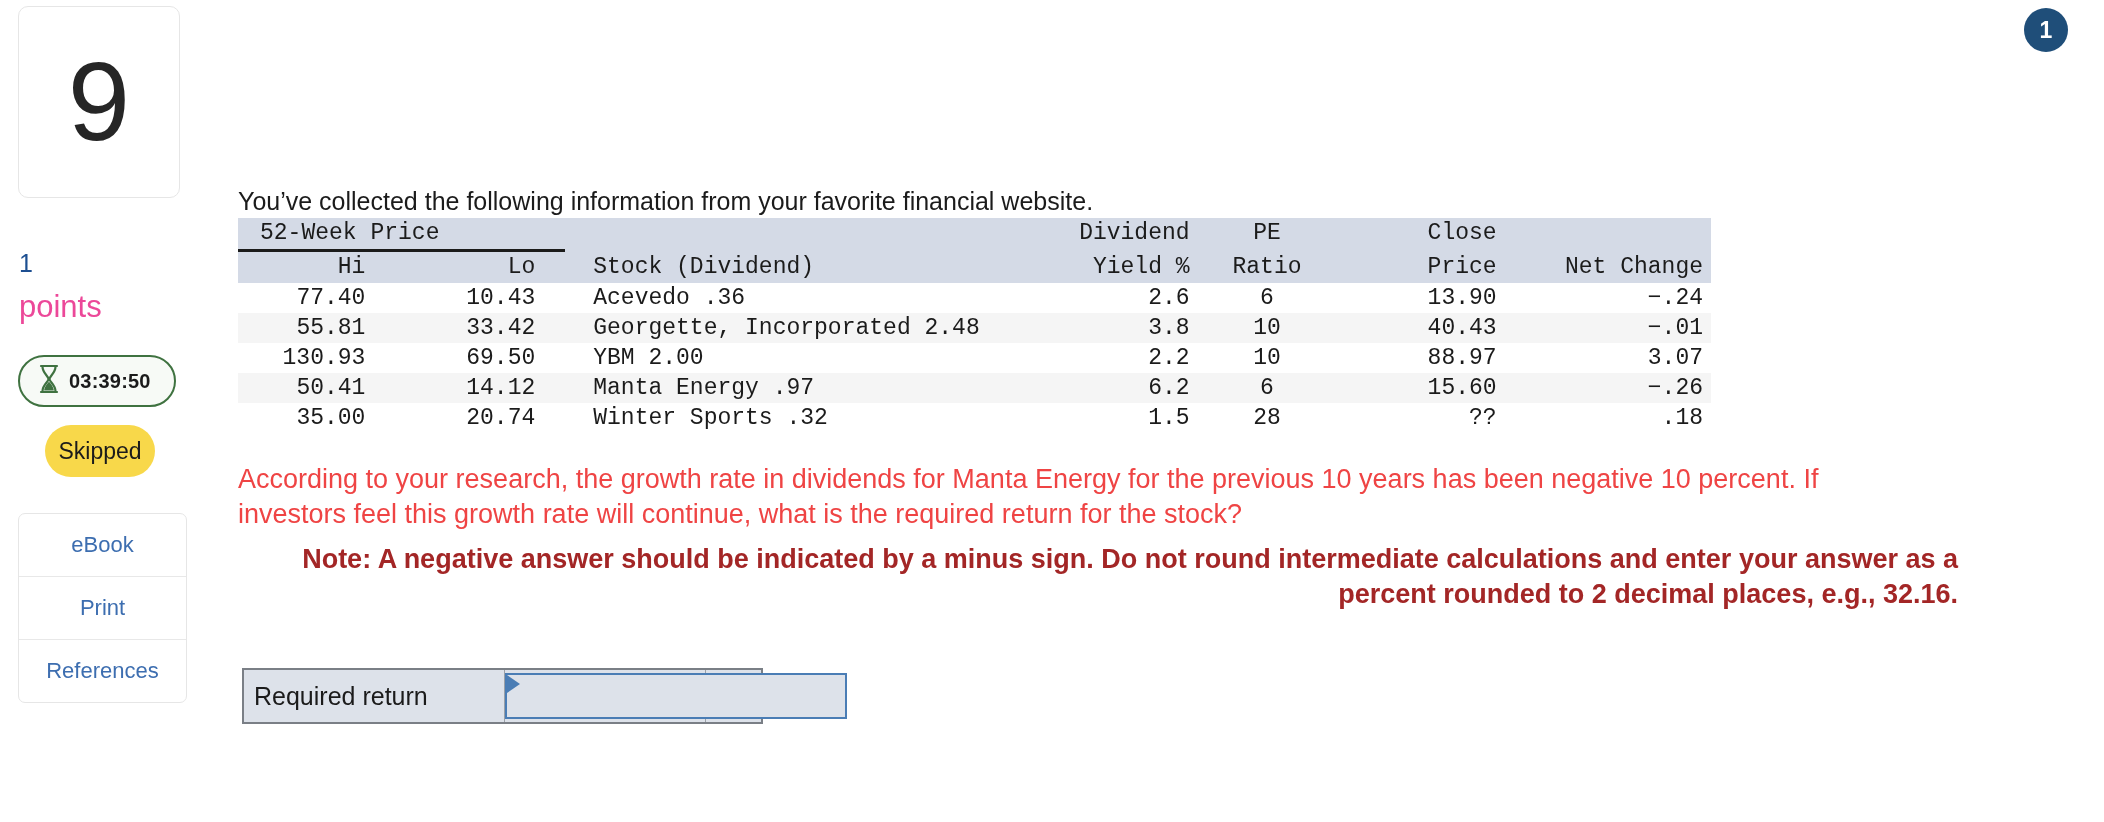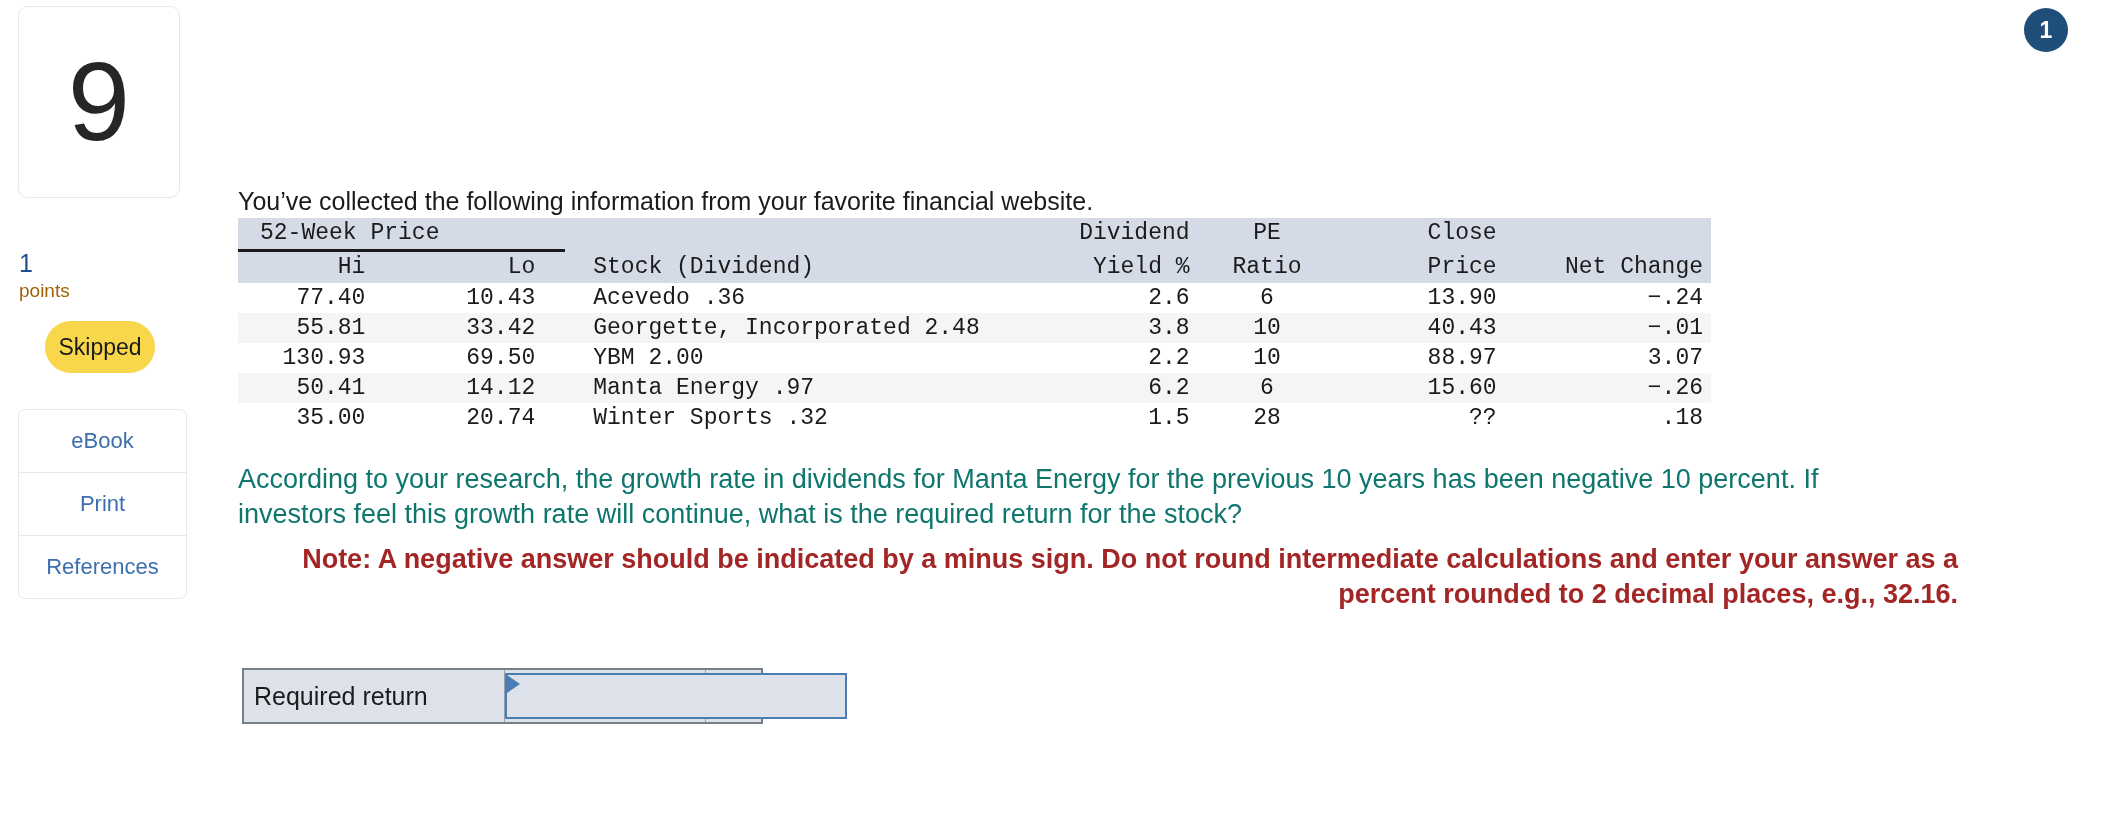--- a/index.html
+++ b/index.html
@@ -45,23 +45,24 @@
   #points-block {
     margin-top: 52px;
     padding-left: 1px;
   }
   #points-block .points-value {
     font-size: 25px;
     color: #1d4f91;
     line-height: 1.1;
   }
   #points-block .points-label {
-    font-size: 19px;
-    color: #a16207;
+    font-size: 31px;
+    color: #ec4899;
     line-height: 1.35;
+    margin-top: 8px;
   }
   #timer-pill {
     margin-top: 28px;
     width: 158px;
     height: 52px;
     box-sizing: border-box;
     border: 2px solid #3f7240;
     border-radius: 26px;
     background: #f7faf6;
     display: flex;
@@ -206,21 +207,21 @@
   .hdr-spacer-under { border-bottom: 3px solid transparent; }
 
   
   #question-text {
     position: absolute;
     left: 0;
     top: 462px;
     width: 1690px;
     font-size: 27px;
     line-height: 1.28;
-    color: #0f766e;
+    color: #ef4444;
   }
   #note-text {
     position: absolute;
     left: 0;
     top: 542px;
     width: 1720px;
     font-size: 27px;
     line-height: 1.28;
     font-weight: bold;
     color: #a32626;
@@ -298,20 +299,31 @@
 
   <div id="question-number-card">
     <span class="num">9</span>
   </div>
 
   <div id="points-block">
     <div class="points-value">1</div>
     <div class="points-label">points</div>
   </div>
 
+  <div id="timer-pill">
+    <span>
+      <svg width="22" height="30" viewBox="0 0 22 30" aria-hidden="true">
+        <path d="M3 2 H19 M3 28 H19" stroke="#3f7240" stroke-width="2.2" stroke-linecap="round" fill="none"></path>
+        <path d="M4.5 2.8 C4.5 9 10.5 12.2 10.5 15 C10.5 17.8 4.5 21 4.5 27.2" stroke="#3f7240" stroke-width="2.2" fill="none"></path>
+        <path d="M17.5 2.8 C17.5 9 11.5 12.2 11.5 15 C11.5 17.8 17.5 21 17.5 27.2" stroke="#3f7240" stroke-width="2.2" fill="none"></path>
+        <path d="M6.1 26.6 C6.6 22.4 9.9 19.2 11 17.6 C12.1 19.2 15.4 22.4 15.9 26.6 Z" fill="#3f7240"></path>
+      </svg>
+    </span>
+    <span class="timer-text">03:39:50</span>
+  </div>
 
   <div id="skipped-pill">
     <span>Skipped</span>
   </div>
 
   <div id="resource-box">
     <div class="res-item">
       <span>eBook</span>
     </div>
     <div class="res-item">

